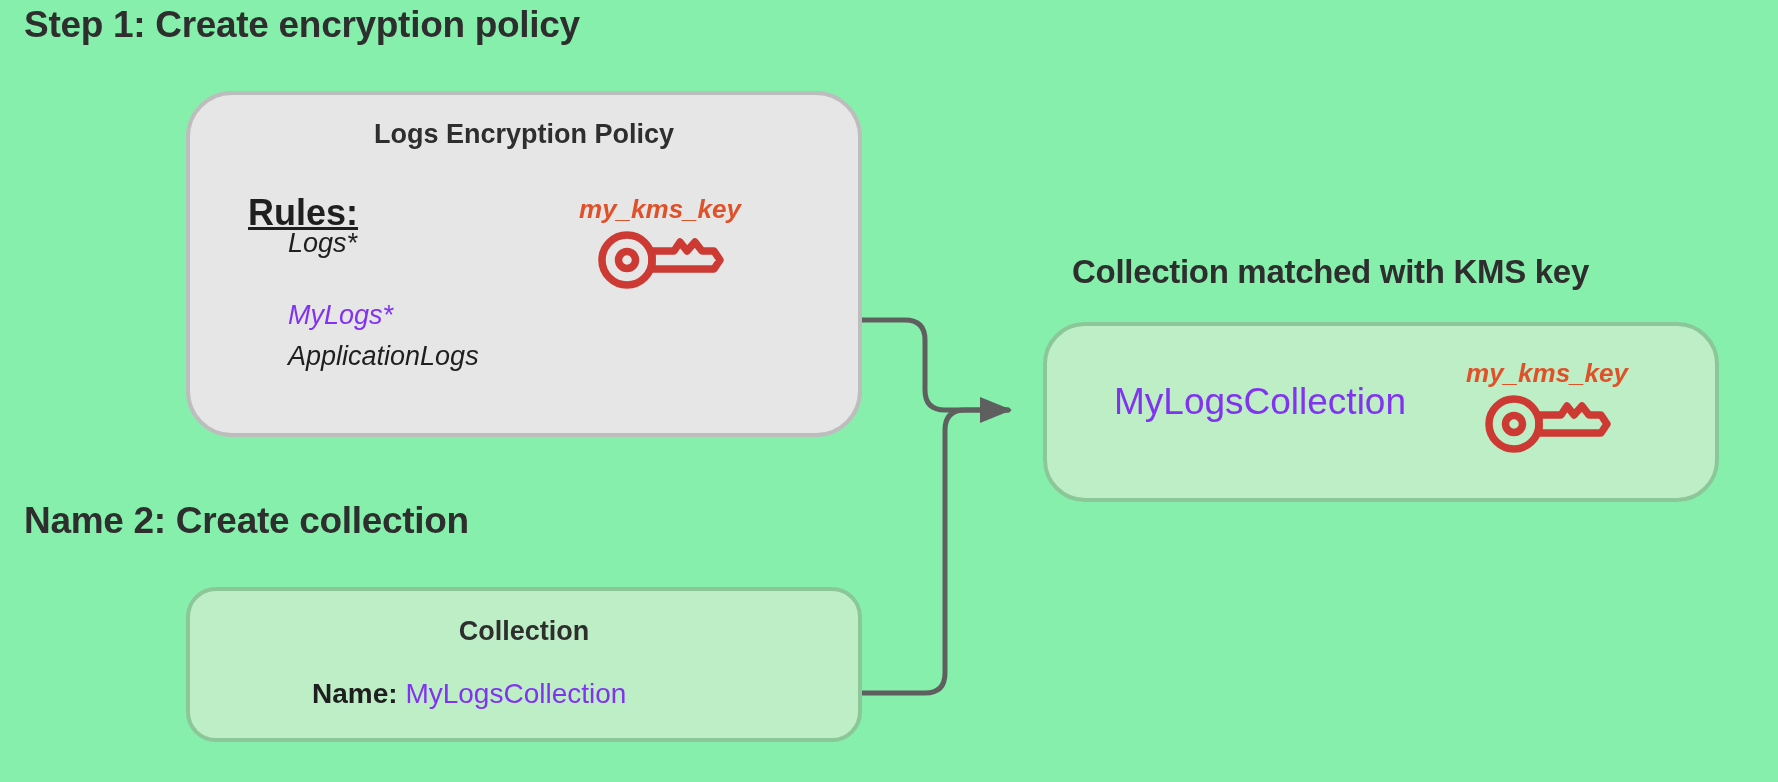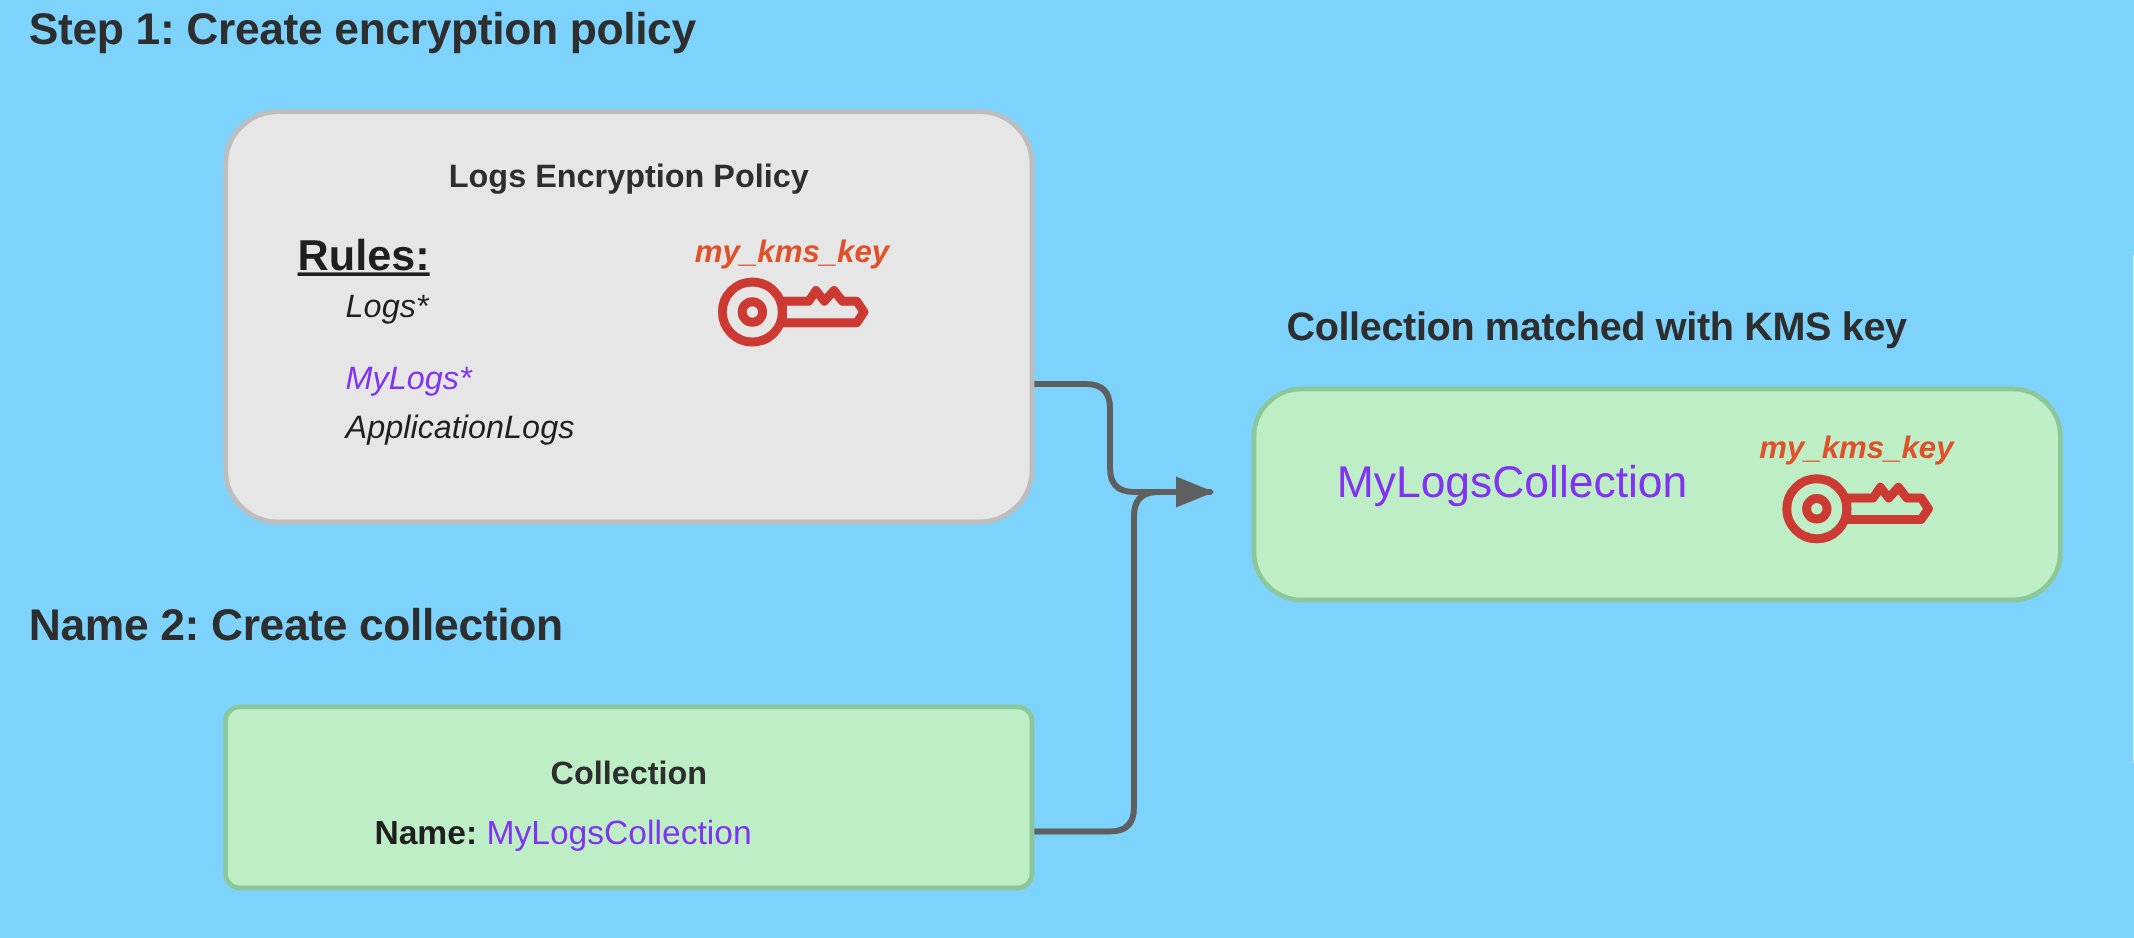--- a/index.html
+++ b/index.html
@@ -8,21 +8,21 @@
     background: #ffffff;
   }
   body {
     font-family: "Liberation Sans", sans-serif;
     -webkit-font-smoothing: antialiased;
   }
   #canvas {
     position: relative;
     width: 1778px;
     height: 782px;
-    background: #7dd3fc;
+    background: #86efac;
     overflow: hidden;
   }
 
   
   .heading {
     position: absolute;
     font-weight: bold;
     color: #2e2e2e;
     letter-spacing: -0.3px;
     white-space: nowrap;
@@ -45,41 +45,40 @@
     border: 4px solid #bdbdbd;
     border-radius: 46px;
   }
   #collection-box {
     left: 186px;
     top: 587px;
     width: 676px;
     height: 155px;
     background: #bdeec5;
     border: 4px solid #8cc79a;
-    border-radius: 14px;
+    border-radius: 30px;
   }
   #matched-box {
     left: 1043px;
     top: 322px;
     width: 676px;
     height: 180px;
     background: #bdeec5;
     border: 4px solid #8cc79a;
     border-radius: 42px;
   }
 
   
   .box-title {
     position: absolute;
     width: 100%;
     text-align: center;
     font-weight: bold;
     color: #2e2e2e;
     font-size: 27px;
-    margin-top: 13px;
   }
   #policy-box .box-title      { top: 24px; }
   #collection-box .box-title  { top: 25px; }
 
   .rules-label {
     position: absolute;
     left: 58px;
     top: 97px;
     font-weight: bold;
     font-size: 36px;
@@ -87,21 +86,21 @@
     text-decoration: underline;
   }
   .rule {
     position: absolute;
     left: 98px;
     font-style: italic;
     font-size: 27px;
     color: #1f1f1f;
     white-space: nowrap;
   }
-  .rule.rule-0 { top: 145px; }
+  .rule.rule-0 { top: 133px; }
   .rule.rule-1 { top: 205px; color: #8133f1; text-align: right; }
   .rule.rule-2 { top: 246px; }
 
   .name-line {
     position: absolute;
     left: 122px;
     top: 87px;
     font-size: 28px;
     white-space: nowrap;
   }

